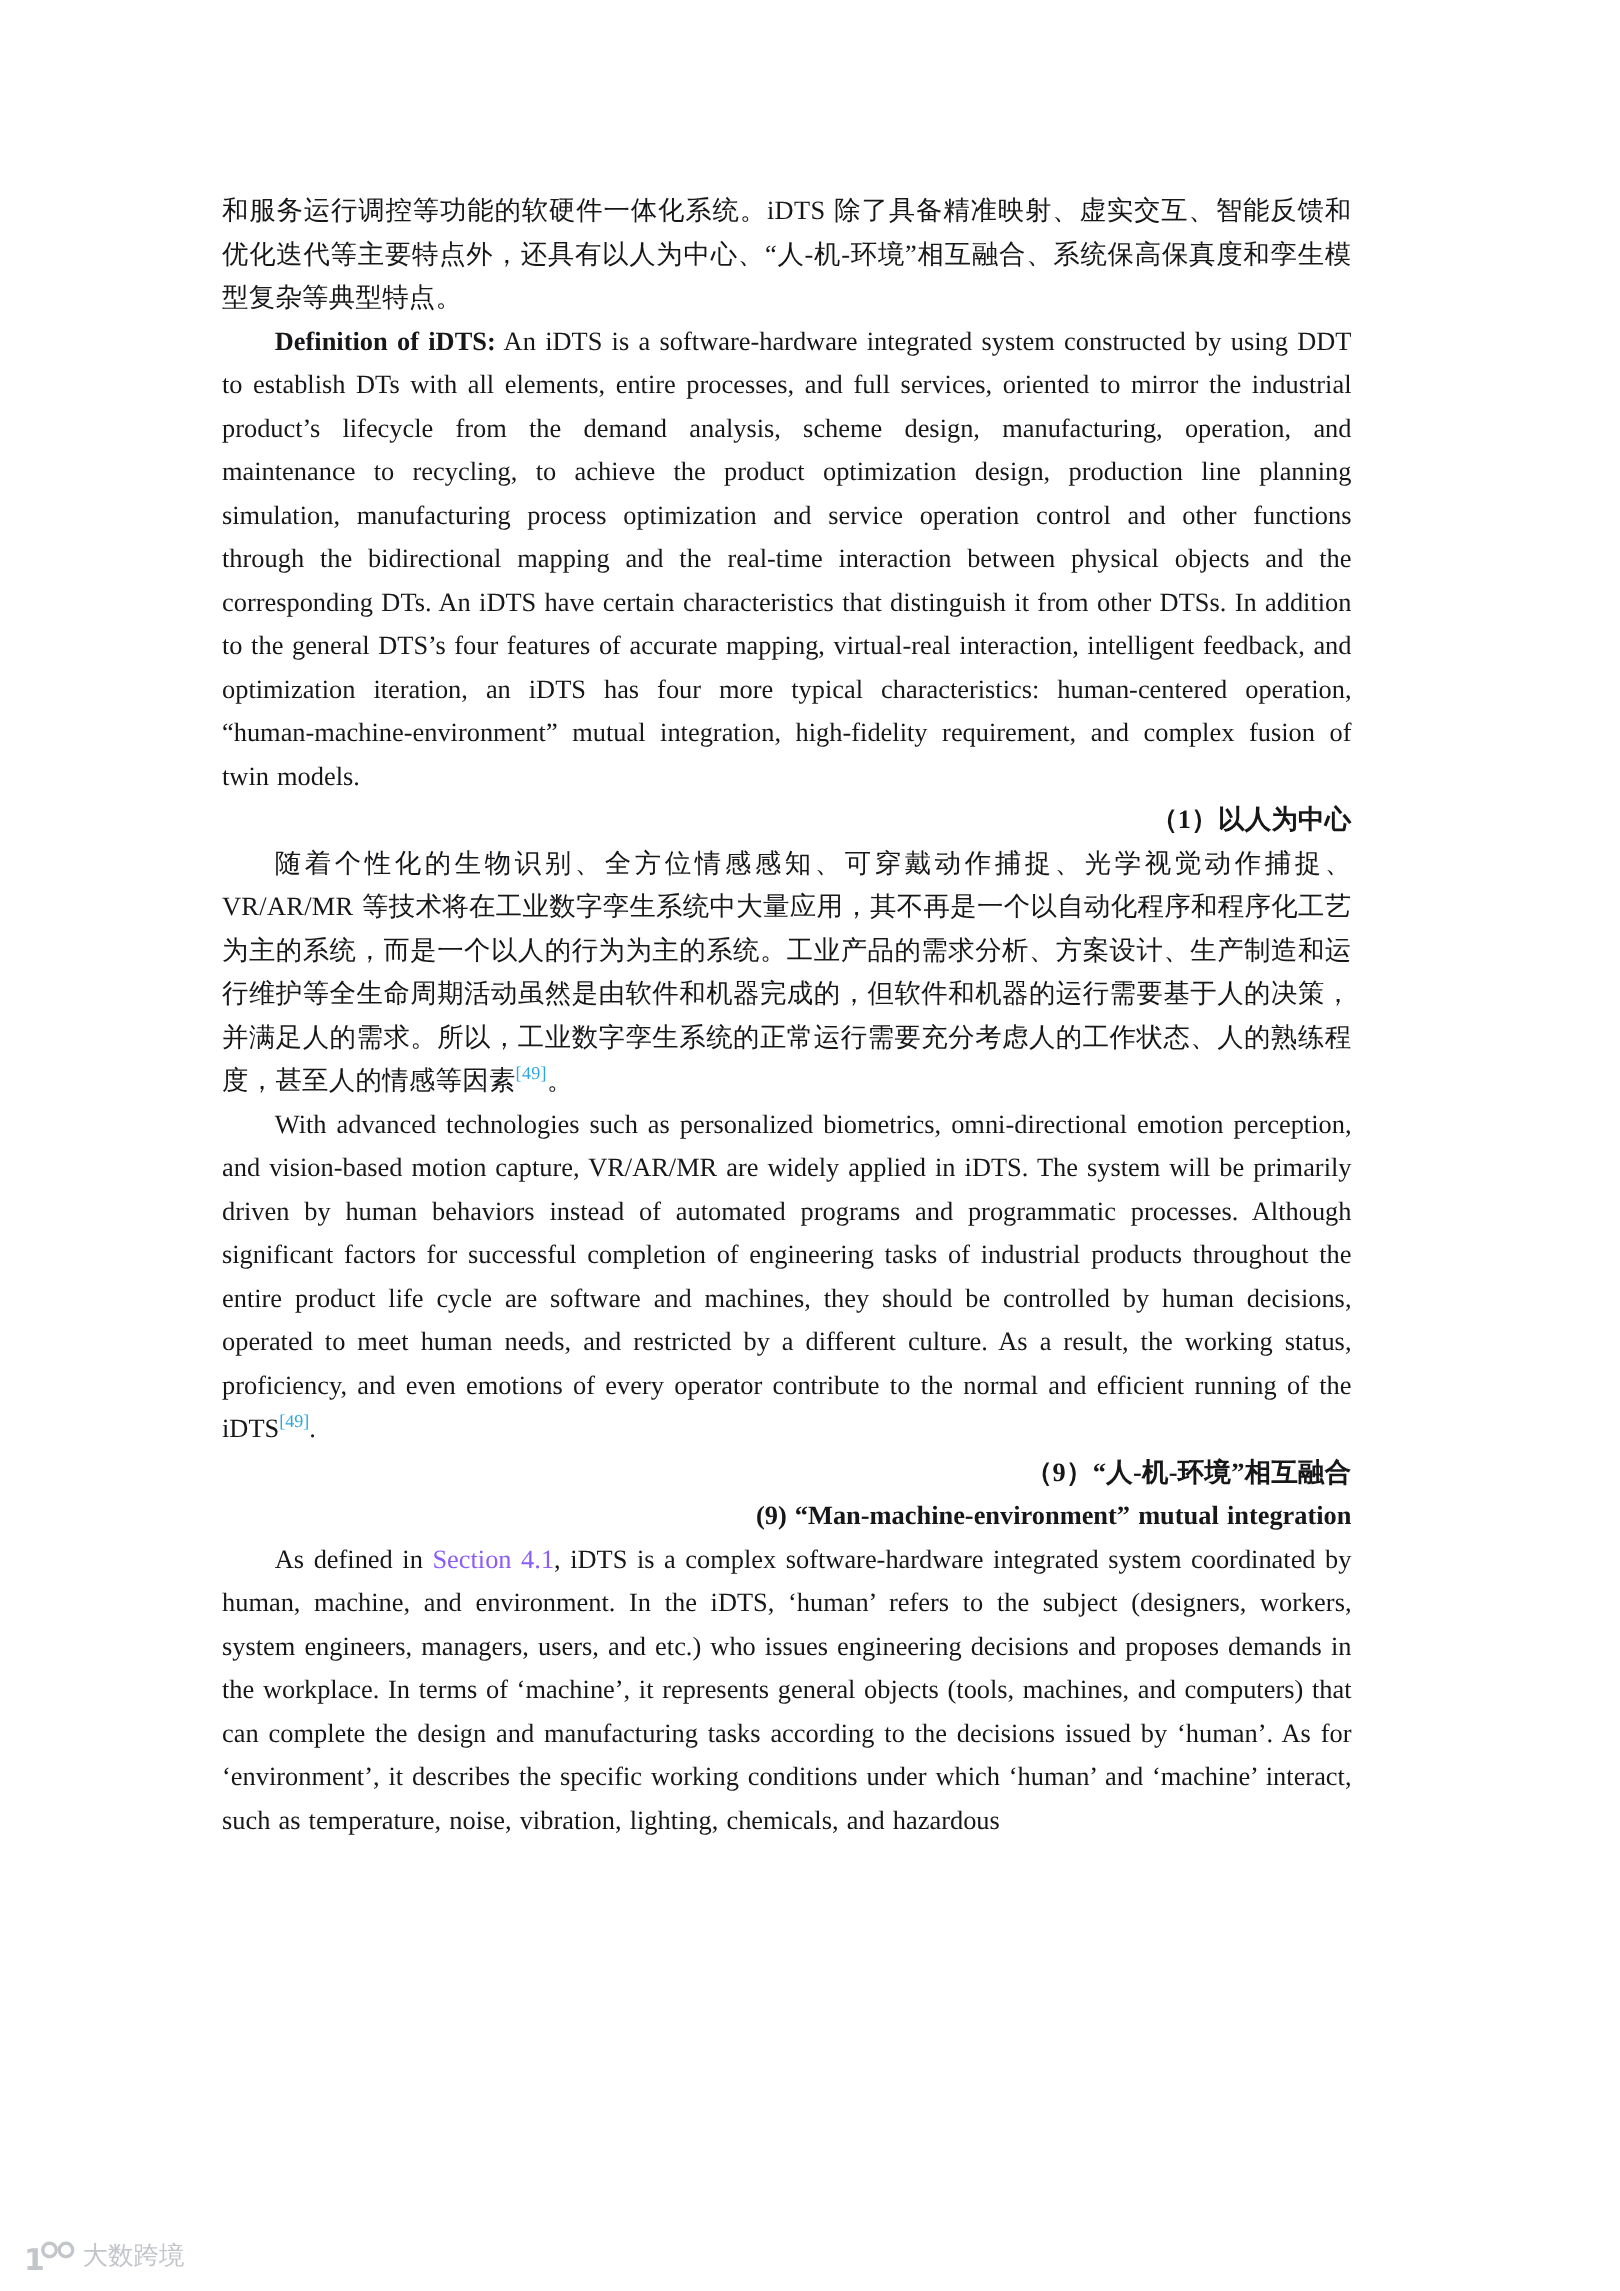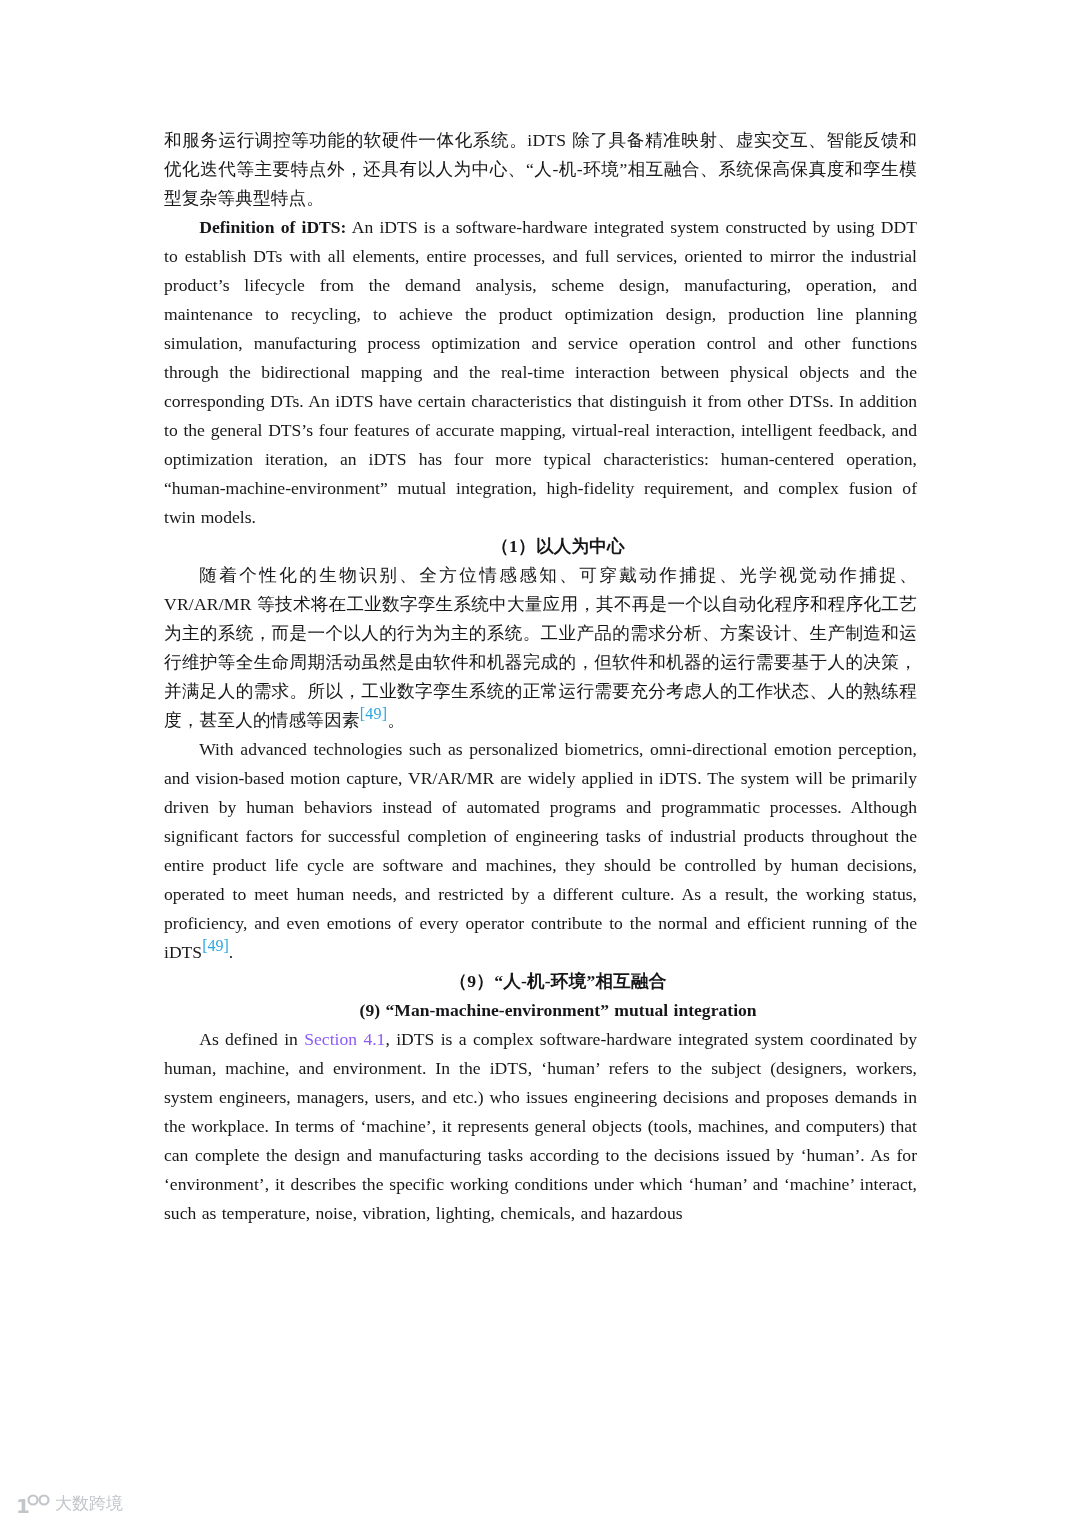--- a/index.html
+++ b/index.html
@@ -10,39 +10,39 @@
     color:#17171a;
   }
   .page {
     position:relative;
     width:1080px; height:1527px;
     background:#ffffff;
     overflow:hidden;
   }
   .content {
     position:absolute;
-    left:164px; top:126px;
+    left:148px; top:126px;
     width:753px;
   }
   .content p {
     font-size:17.6px;
     line-height:29px;
     text-align:justify;
     text-indent:2em;
     word-spacing:1px;
   }
   .content p.no-indent { text-indent:0; }
   .content p.heading {
     font-weight:bold;
-    text-align:center;
+    text-align:right;
   }
   .cn { letter-spacing:0.2px; }
   .ref {
     color:#2ba7e0;
-    font-size:16px;
+    font-size:12px;
     line-height:0;
     vertical-align:7px;
     text-decoration:none;
     cursor:pointer;
   }
   .link {
     color:#8b5cf6;
     text-decoration:none;
     cursor:pointer;
   }

